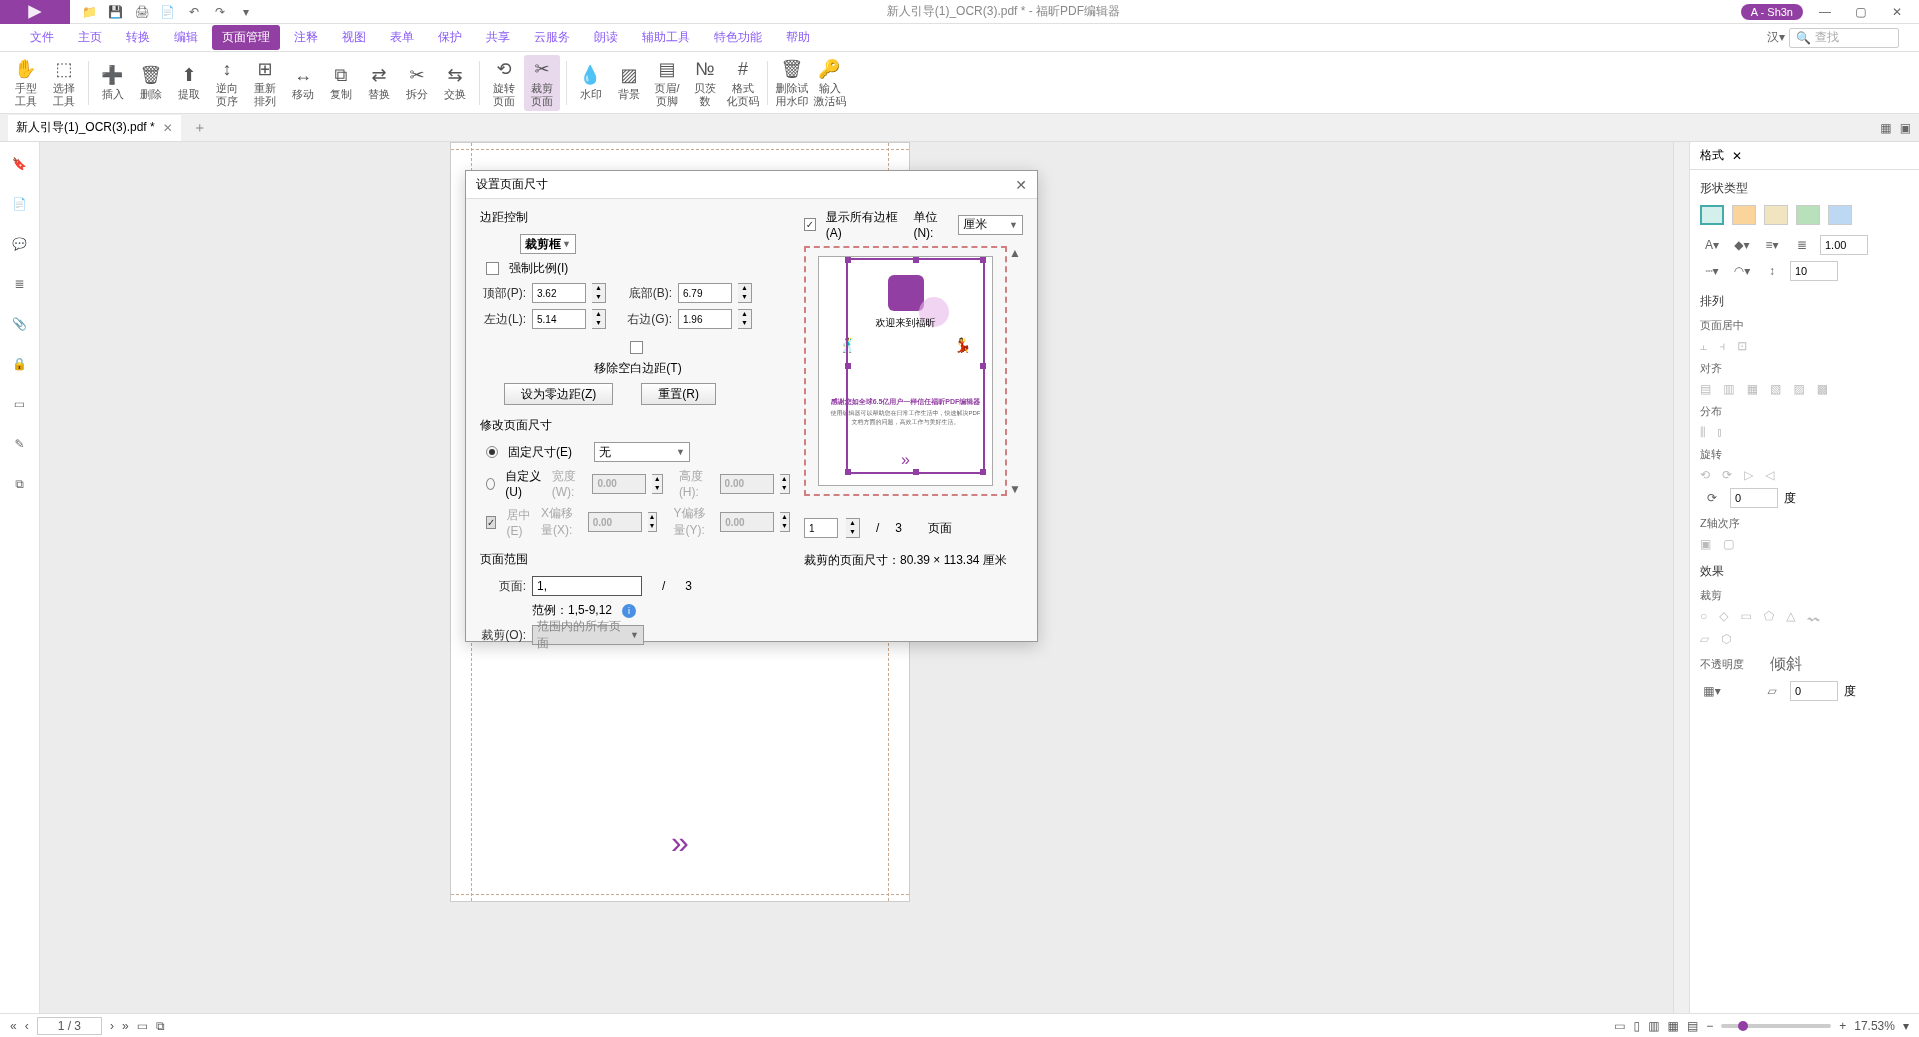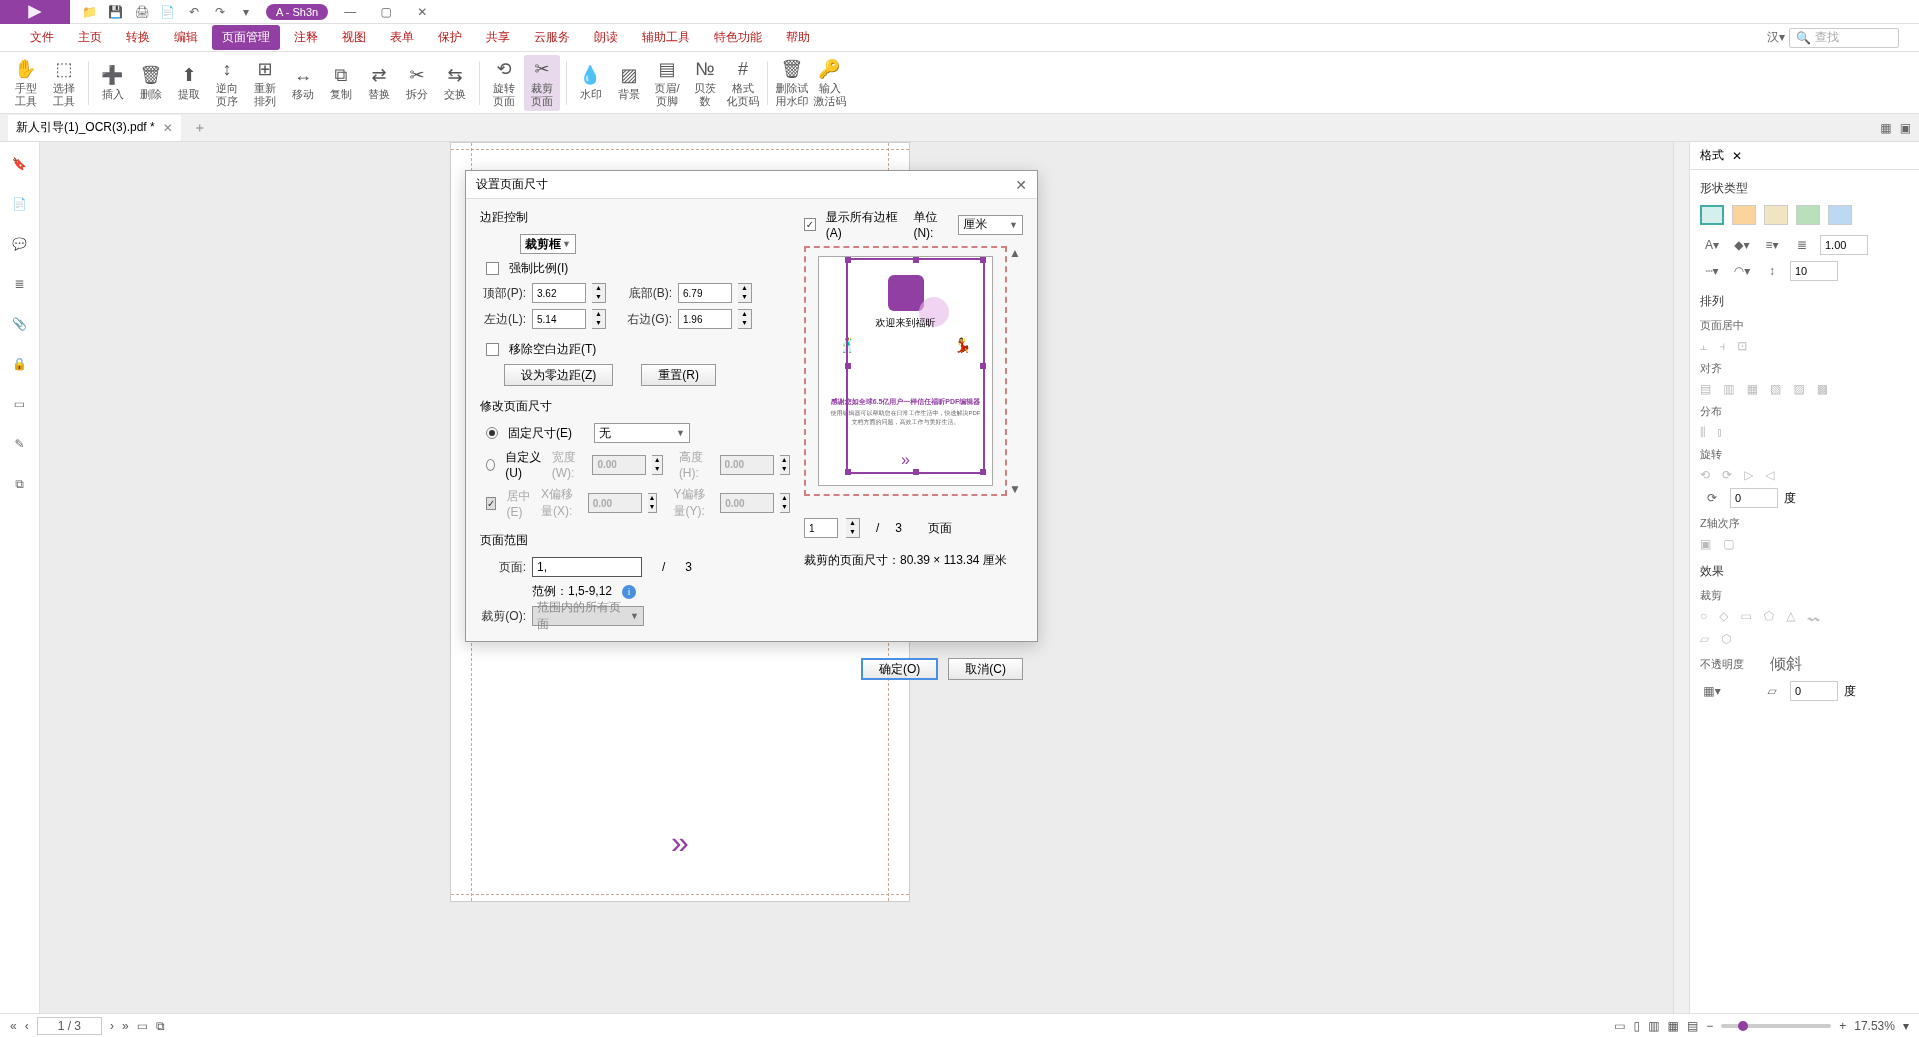--- a/index.html
+++ b/index.html
@@ -11,21 +11,21 @@
 .app-icon svg { width:18px; height:18px; }
 .qat { display:flex; gap:10px; padding:0 12px; align-items:center; }
 .qat span { width:16px; height:16px; display:inline-flex; align-items:center; justify-content:center; color:#666; cursor:pointer; }
 .title-center { flex:1; text-align:center; color:#888; font-size:12px; }
 .title-right { display:flex; align-items:center; gap:8px; padding-right:8px; }
 .user-badge { background:#923fa3; color:#fff; padding:2px 10px; border-radius:10px; font-size:11px; }
 .win-btn { width:28px; height:20px; display:flex; align-items:center; justify-content:center; color:#666; cursor:pointer; }
 
 
 .menubar { height:28px; background:#fff; display:flex; align-items:center; padding:0 20px; gap:4px; border-bottom:1px solid #e0e0e0; }
-.menu-item { padding:4px 10px; color:#b91c1c; cursor:pointer; border-radius:3px; }
+.menu-item { padding:4px 10px; color:#8b5cf6; cursor:pointer; border-radius:3px; }
 .menu-item.active { background:#923fa3; color:#fff; }
 .menu-spacer { flex:1; }
 .search-box { border:1px solid #ccc; width:110px; height:20px; padding:0 6px; display:flex; align-items:center; gap:4px; border-radius:2px; color:#aaa; }
 
 
 .ribbon { height:62px; background:#fff; display:flex; align-items:center; padding:0 8px; gap:2px; border-bottom:1px solid #e0e0e0; }
 .ribbon-btn { width:36px; height:56px; display:flex; flex-direction:column; align-items:center; justify-content:center; gap:2px; color:#555; cursor:pointer; border-radius:3px; }
 .ribbon-btn.active { background:#e8d9ed; }
 .ribbon-btn .ico { width:22px; height:22px; display:flex; align-items:center; justify-content:center; font-size:18px; }
 .ribbon-btn .lbl { font-size:11px; text-align:center; line-height:1.1; }
@@ -117,20 +117,21 @@
   </div>
   <div class="qat">
     <span>📁</span>
     <span>💾</span>
     <span>🖨</span>
     <span>📄</span>
     <span>↶</span>
     <span>↷</span>
     <span>▾</span>
   </div>
+  <div class="title-center">新人引导(1)_OCR(3).pdf * - 福昕PDF编辑器</div>
   <div class="title-right">
     <span class="user-badge">A - Sh3n</span>
     <span class="win-btn">—</span>
     <span class="win-btn">▢</span>
     <span class="win-btn">✕</span>
   </div>
 </div>
 
 <div class="menubar">
   <span class="menu-item">文件</span>
@@ -436,21 +437,21 @@
             <div class="fld-row wide">
                 <label>右边(G):</label>
                 <input class="num-input" value="1.96" style="">
                 <div class="spinner">
                   <span>▲</span>
                   <span>▼</span>
                 </div>
               </div>
           </div>
         </div>
-        <div class="fld-row" style="margin-left:6px;margin-top:6px;">
+        <div class="fld-row" style="margin-left:6px;margin-top:6px;flex-direction:column;">
             <span class="chk"></span>
             <span>移除空白边距(T)</span>
           </div>
         <div class="fld-row" style="margin-left:24px;gap:28px;">
           <button class="dlg-btn">设为零边距(Z)</button>
           <button class="dlg-btn">重置(R)</button>
         </div>
       </div>
       <div class="fs">
         <div class="fs-label">修改页面尺寸</div>
@@ -559,24 +560,20 @@
           <div class="spinner">
             <span>▲</span>
             <span>▼</span>
           </div>
         <span style="margin:0 8px;">/</span>
         <span>3</span>
         <span style="margin-left:18px;">页面</span>
       </div>
       <div style="margin-top:14px;font-size:12px;">裁剪的页面尺寸：80.39 × 113.34  厘米</div>
     </div>
-  </div>
-  <div class="dlg-footer">
-    <button class="dlg-btn primary">确定(O)</button>
-    <button class="dlg-btn">取消(C)</button>
   </div>
 </div>
 
 <div class="statusbar">
   <span class="sb-icon">«</span>
   <span class="sb-icon">‹</span>
   <span style="border:1px solid #ccc;padding:1px 20px;">1 / 3</span>
   <span class="sb-icon">›</span>
   <span class="sb-icon">»</span>
   <span class="sb-icon">▭</span>

